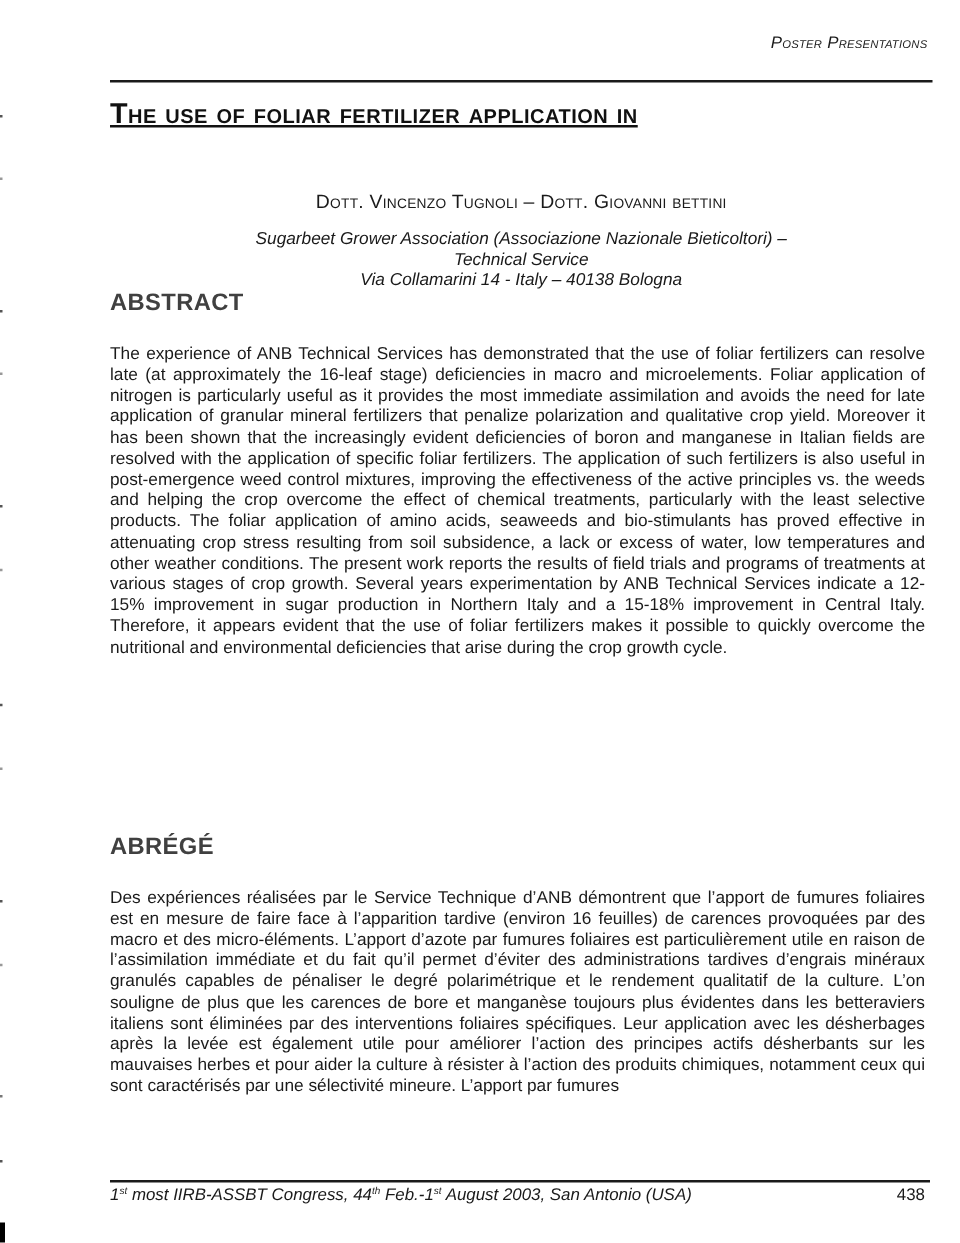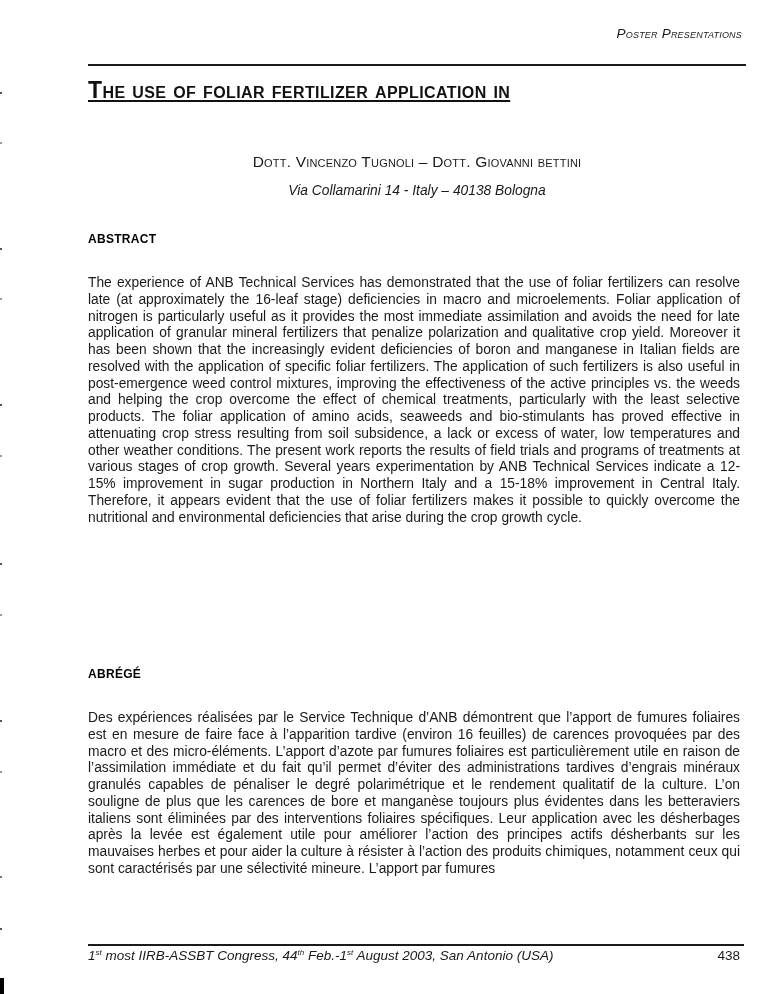--- a/index.html
+++ b/index.html
@@ -70,24 +70,24 @@
       width: 658px;
       text-align: center;
       font-size: 13.8px;
       font-style: italic;
       line-height: 16.5px;
       color: #1a1a1a;
     }
     .section-heading {
       position: absolute;
       left: 88px;
-      font-size: 12px;
+      font-size: 19px;
       font-weight: bold;
       letter-spacing: 0.3px;
-      color: #000000;
+      color: #404040;
     }
     .heading-abstract { top: 232px; }
     .heading-abrege { top: 667px; }
     .para {
       position: absolute;
       left: 88px;
       width: 652px;
       font-size: 13.8px;
       line-height: 16.75px;
       text-align: justify;
@@ -140,20 +140,22 @@
   <div class="running-head">Poster Presentations</div>
   <div class="rule-top"></div>
 
   <div class="title">
     <div>The use of foliar fertilizer application in</div>
   </div>
 
   <div class="authors">Dott. Vincenzo Tugnoli – Dott. Giovanni bettini</div>
 
   <div class="affiliation">
+    <div>Sugarbeet Grower Association (Associazione Nazionale Bieticoltori) –</div>
+    <div>Technical Service</div>
     <div>Via Collamarini 14 - Italy – 40138 Bologna</div>
   </div>
 
   <div class="section-heading heading-abstract">ABSTRACT</div>
   <p class="para para-abstract" style="margin:0;">The experience of ANB Technical Services has demonstrated that the use of foliar fertilizers can resolve late (at approximately the 16-leaf stage) deficiencies in macro and microelements. Foliar application of nitrogen is particularly useful as it provides the most immediate assimilation and avoids the need for late application of granular mineral fertilizers that penalize polarization and qualitative crop yield. Moreover it has been shown that the increasingly evident deficiencies of boron and manganese in Italian fields are resolved with the application of specific foliar fertilizers.  The application of such fertilizers is also useful in post-emergence weed control mixtures, improving the effectiveness of the active principles vs. the weeds and helping the crop overcome the effect of chemical treatments, particularly with the least selective products.  The foliar application of amino acids, seaweeds and bio-stimulants has proved effective in attenuating crop stress resulting from soil subsidence, a lack or excess of water, low temperatures and other weather conditions.  The present work reports the results of field trials and programs of treatments at various stages of crop growth. Several years experimentation by ANB Technical Services indicate a 12-15% improvement in sugar production in Northern Italy and a 15-18% improvement in Central Italy. Therefore, it appears evident that the use of foliar fertilizers makes it possible to quickly overcome the nutritional and environmental deficiencies that arise during the crop growth cycle.</p>
 
   <div class="section-heading heading-abrege">ABRÉGÉ</div>
   <p class="para para-abrege" style="margin:0;">Des expériences réalisées par le Service Technique d’ANB démontrent que l’apport de fumures foliaires est en mesure de faire face à l’apparition tardive (environ 16 feuilles) de carences provoquées par des macro et des micro-éléments. L’apport d’azote par fumures foliaires est particulièrement utile en raison de l’assimilation immédiate et du fait qu’il permet d’éviter des administrations tardives d’engrais minéraux granulés capables de pénaliser le degré polarimétrique et le rendement qualitatif de la culture. L’on souligne de plus que les carences de bore et manganèse toujours plus évidentes dans les betteraviers italiens sont éliminées par des interventions foliaires spécifiques. Leur application avec les désherbages après la levée est également utile pour améliorer l’action des principes actifs désherbants sur les mauvaises herbes et pour aider la culture à résister à l’action des produits chimiques, notamment ceux qui sont caractérisés par une sélectivité mineure. L’apport par fumures</p>
 
   <div class="rule-bottom"></div>

